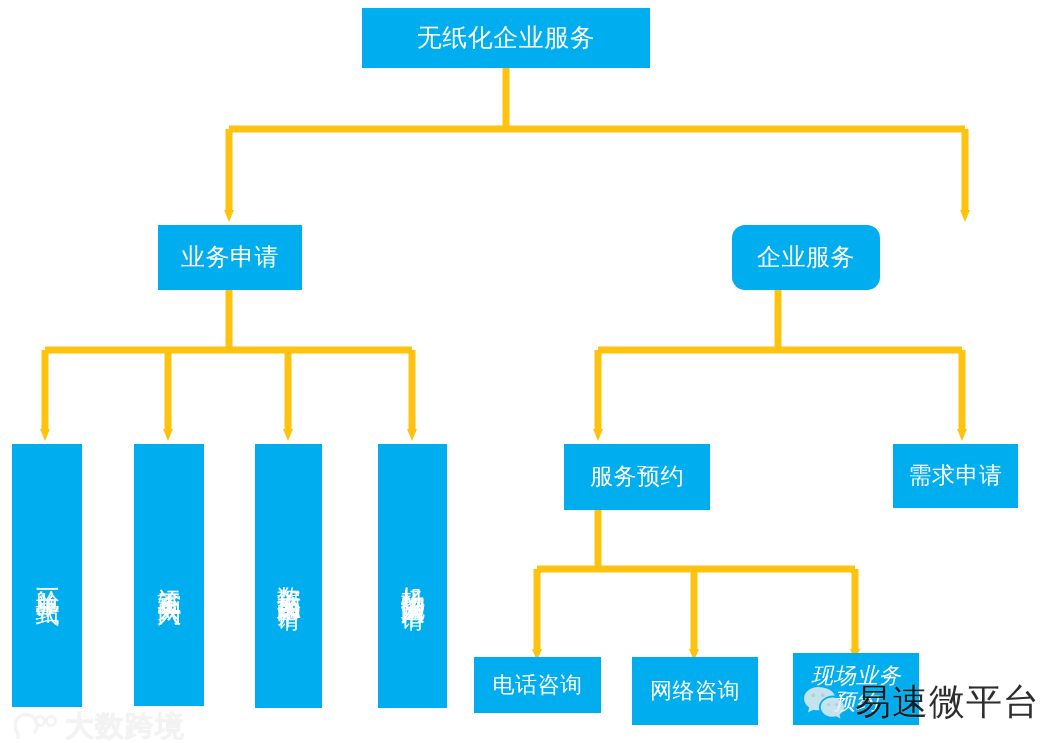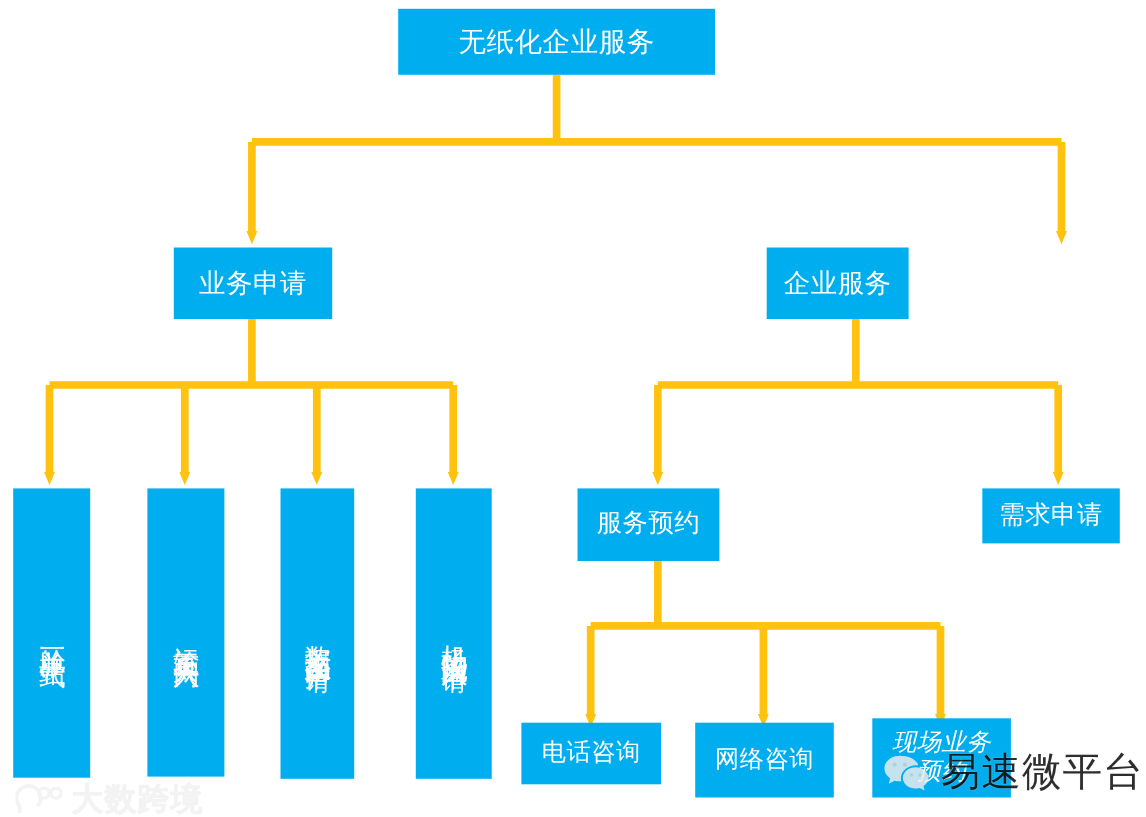--- a/index.html
+++ b/index.html
@@ -129,33 +129,33 @@
       <path d="M537,569 L537,650" marker-end="url(#arrow)"></path>
       <path d="M694,569 L694,650" marker-end="url(#arrow)"></path>
       <path d="M855,569 L855,650" marker-end="url(#arrow)"></path>
     </g>
   </svg>
 
   <div class="node node-l2" style="left:158px; top:225px; width:144px; height:65px;">业务申请</div>
 
   <div class="node node-root" style="left:362px; top:8px; width:288px; height:60px;">无纸化企业服务</div>
 
-  <div class="node node-l2" style="left:697px; top:225px; width:129px; height:65px;">企业服务</div>
+  <div class="node node-l2" style="left:732px; top:225px; width:148px; height:65px;border-radius:13px;">企业服务</div>
 
   <div class="node node-vtext vert" style="left:12px; top:444px; width:70px; height:263px;">舱单一站式</div>
 
   <div class="node node-vtext vert" style="left:134px; top:444px; width:70px; height:262px;">运输工具入网</div>
 
   <div class="node node-vtext vert" style="left:255px; top:444px; width:67px; height:264px;">数据交换用户申请</div>
 
   <div class="node node-vtext vert" style="left:378px; top:444px; width:69px; height:264px;">机场物流入网申请</div>
 
-  <div class="node node-l3" style="left:525px; top:444px; width:129px; height:66px;">服务预约</div>
+  <div class="node node-l3" style="left:564px; top:444px; width:146px; height:66px;">服务预约</div>
 
-  <div class="node node-l3" style="left:893px; top:444px; width:125px; height:50px;">需求申请</div>
+  <div class="node node-l3" style="left:893px; top:444px; width:125px; height:64px;">需求申请</div>
 
   <div class="node node-l4" style="left:474px; top:657px; width:127px; height:56px;">电话咨询</div>
 
   <div class="node node-l4" style="left:632px; top:657px; width:126px; height:68px;">网络咨询</div>
 
   <div class="node node-l4" style="left:793px; top:653px; width:126px; height:72px; padding:0 10px;font-style:italic;">现场业务预约</div>
 
   <div class="wm" id="wm-left">
     <span class="wm-mark">
       <svg viewBox="0 0 44 30" width="44" height="30">

